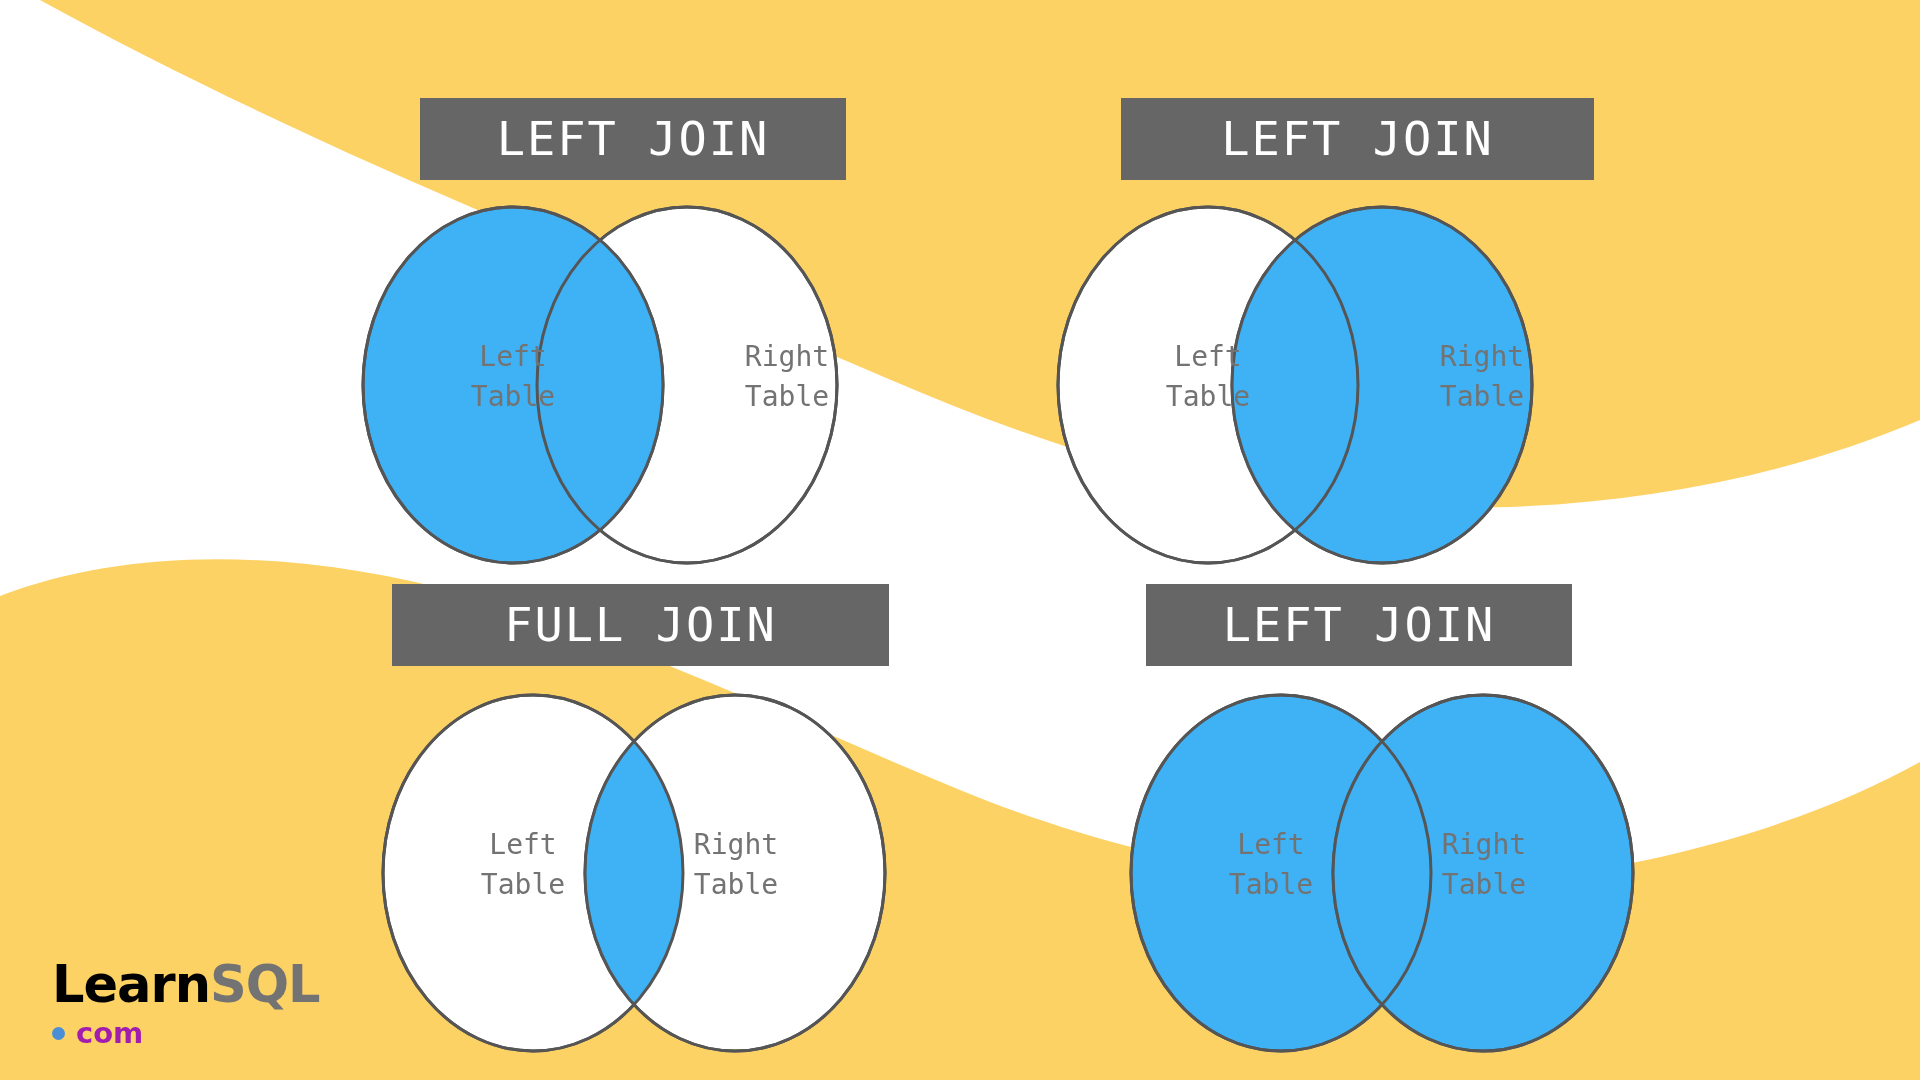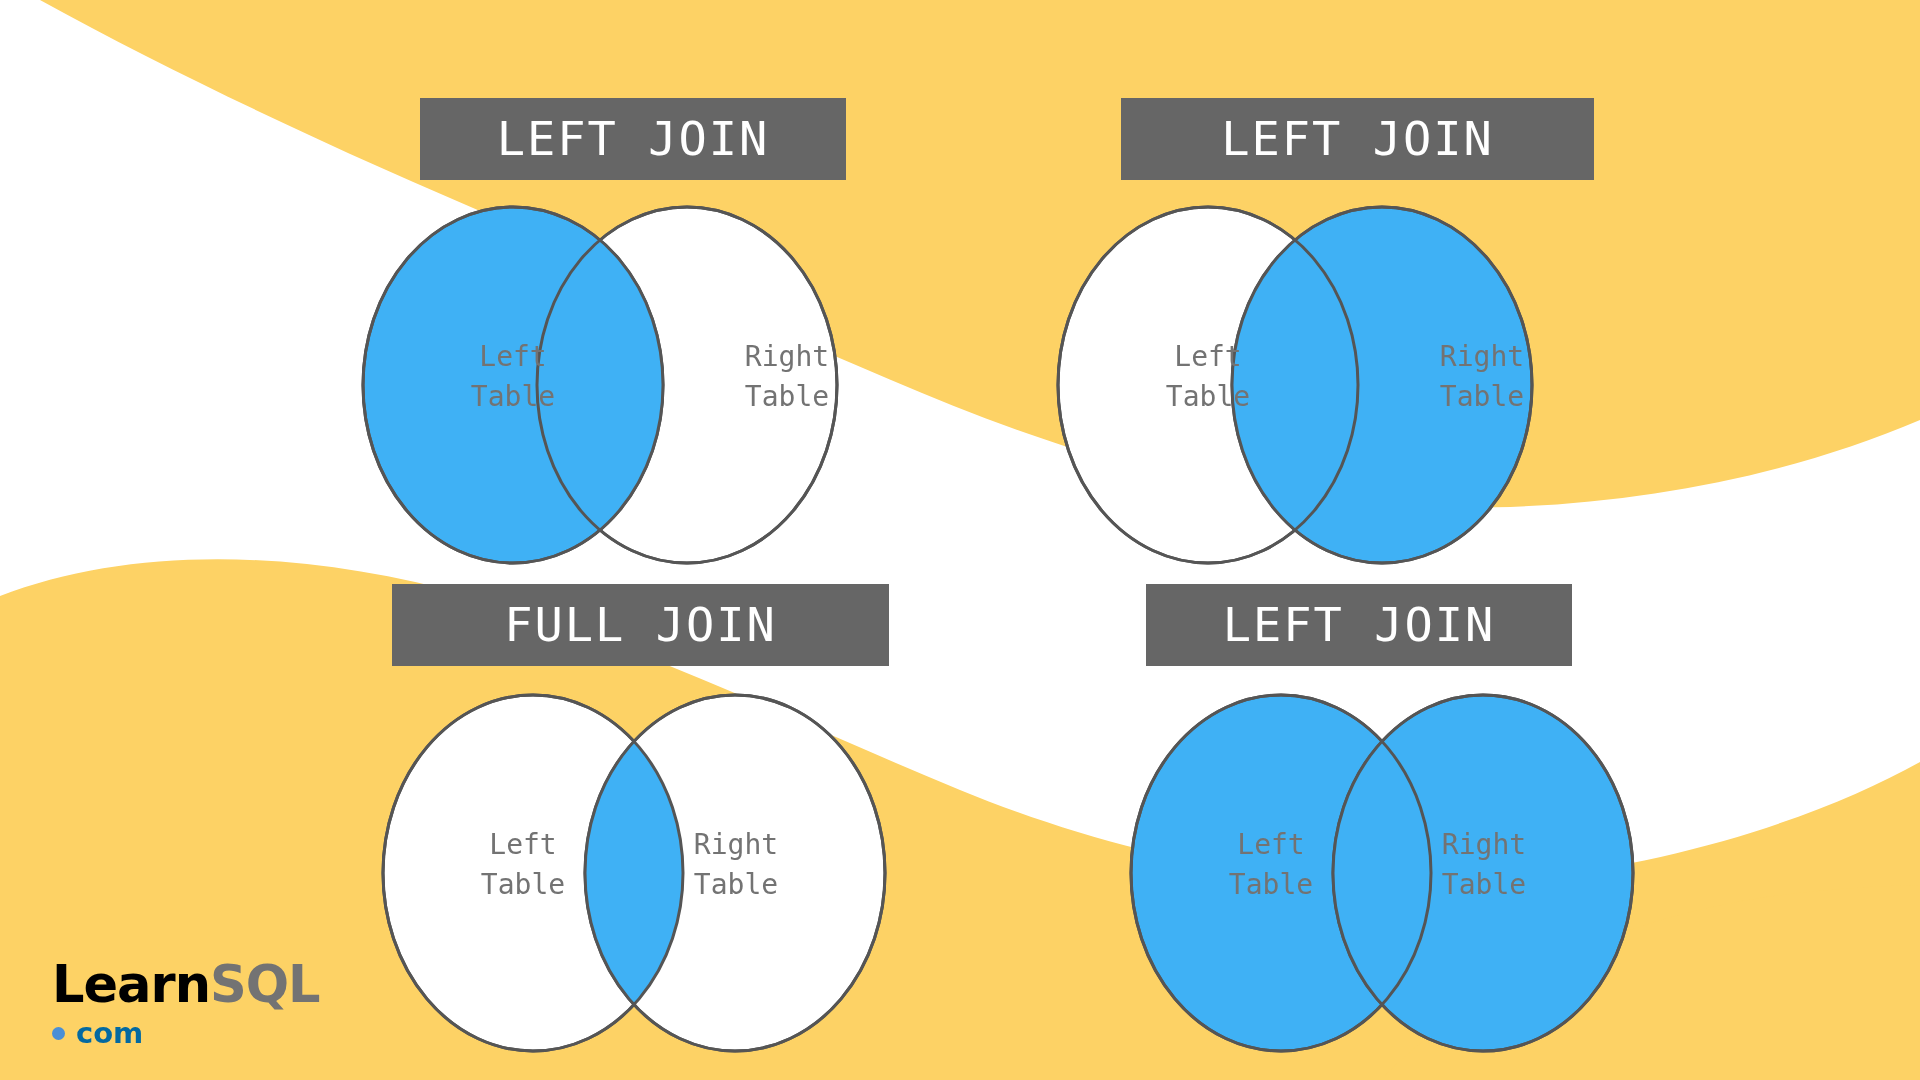--- a/index.html
+++ b/index.html
@@ -77,21 +77,21 @@
     font-family: "DejaVu Sans", "Liberation Sans", sans-serif;
   }
   .logo-dot {
     width: 13px;
     height: 13px;
     border-radius: 50%;
     background: #4a8fd6;
     flex: 0 0 auto;
   }
   .logo-com {
-    color: #0369a1;
+    color: #a21caf;
     font-size: 29px;
     font-weight: bold;
     letter-spacing: 0px;
     line-height: 30px;
   }
 </style>
 </head>
 <body>
 
 <div id="stage">

